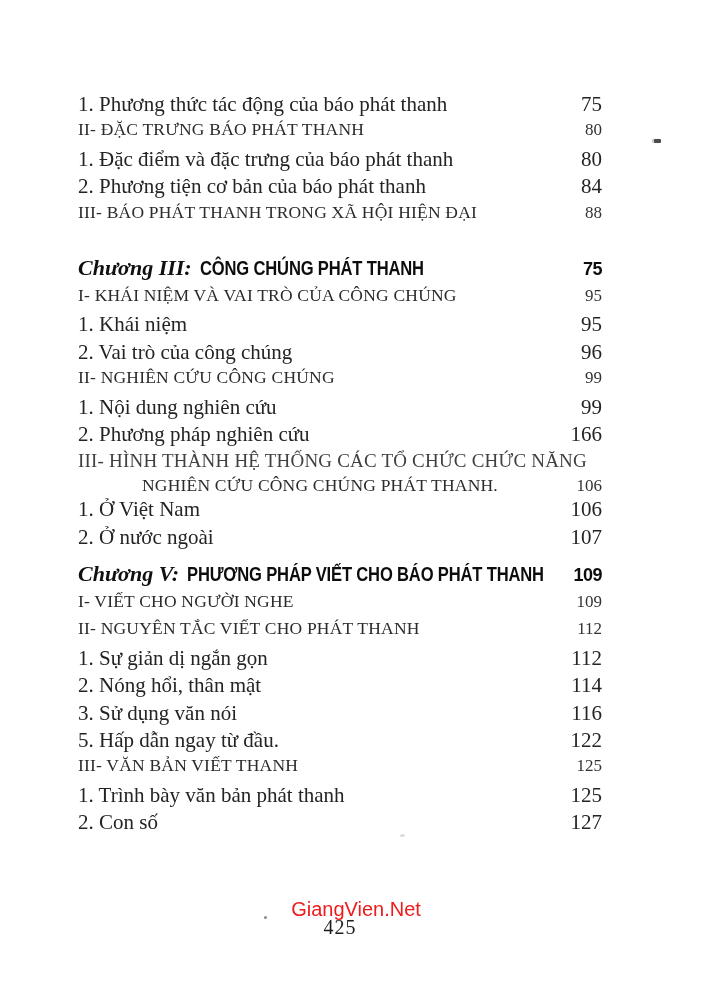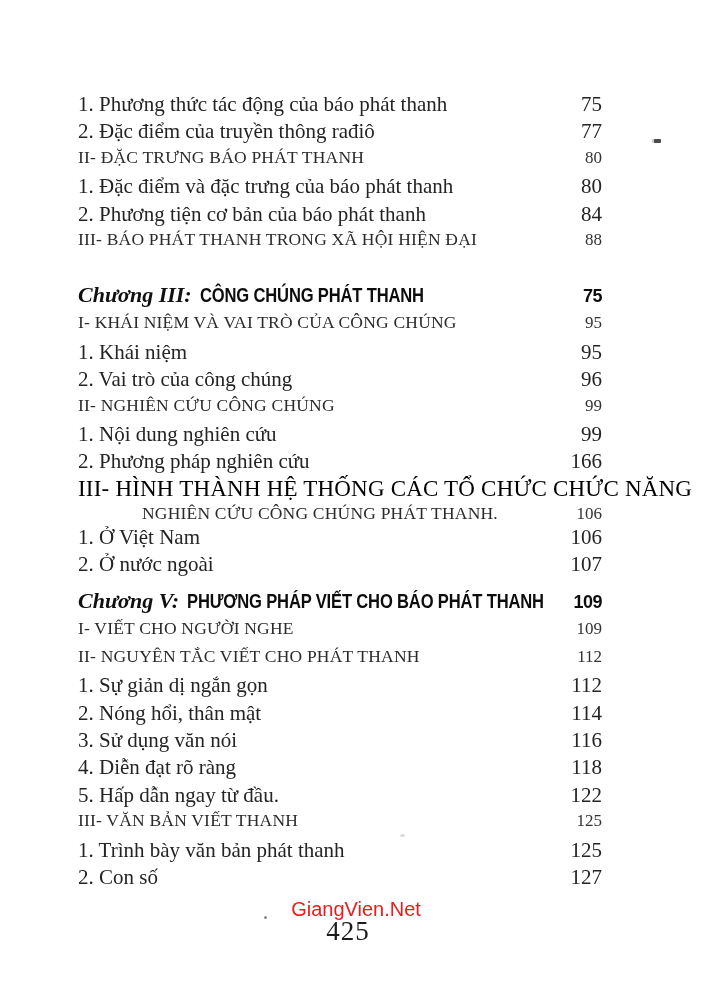--- a/index.html
+++ b/index.html
@@ -60,42 +60,42 @@
   }
   .row .lbl { flex: 1; min-width: 0; }
   .row .pg { text-align: right; min-width: 46px; flex-shrink: 0; }
   .row.item { font-size: 21px; color: #242424; }
   .row.item .pg { font-size: 21px; color: #242424; }
   .row.roman { font-size: 17.5px; color: #2b2b2b; letter-spacing: 0.2px; }
   .row.roman .pg { font-size: 17px; color: #333333; letter-spacing: 0; }
 
   .row2 { display: block; height: 48px; }
   .row2 .r2line1 {
-    font-size: 23px; color: #000000; letter-spacing: 0.2px;
+    font-size: 19px; color: #404040; letter-spacing: 0.2px;
     line-height: 24px; height: 24px; white-space: nowrap;
   }
   .row2 .r2line2 {
     display: flex; align-items: baseline;
     height: 24px; line-height: 24px; white-space: nowrap;
   }
   .row2 .r2line2 .lbl {
     flex: 1; min-width: 0;
     padding-left: 64px;
     font-size: 17.5px; color: #2b2b2b; letter-spacing: 0.2px;
   }
   .row2 .r2line2 .pg {
     text-align: right; min-width: 46px; flex-shrink: 0;
     font-size: 17px; color: #333333;
   }
 
   .folio {
     position: absolute;
-    left: 298px; top: 916px; width: 100px;
+    left: 290px; top: 916px; width: 100px;
     text-align: center;
-    font-size: 27px; color: #1c1c1c;
+    font-size: 20px; color: #1c1c1c;
     letter-spacing: 1px;
   }
   .watermark {
     position: absolute;
     left: 286px; top: 898px; width: 140px;
     text-align: center;
     font-family: "Liberation Sans", sans-serif;
     font-size: 20px;
   }
   .speck-dash {
@@ -118,24 +118,20 @@
 </head>
 <body>
 
 <div class="sheet" style="background: rgb(255, 255, 255);">
   <main class="toc">
       <section class="toc-section sec-1">
         <div class="row item">
           <span class="lbl">1. Phương thức tác động của báo phát thanh</span>
           <span class="pg">75</span>
         </div>
-        <div class="row item">
-          <span class="lbl">2. Đặc điểm của truyền thông rađiô</span>
-          <span class="pg">77</span>
-        </div>
         <div class="row roman">
           <span class="lbl">II- ĐẶC TRƯNG BÁO PHÁT THANH</span>
           <span class="pg">80</span>
         </div>
         <div class="row item">
           <span class="lbl">1. Đặc điểm và đặc trưng của báo phát thanh</span>
           <span class="pg">80</span>
         </div>
         <div class="row item">
           <span class="lbl">2. Phương tiện cơ bản của báo phát thanh</span>
@@ -210,24 +206,20 @@
         </div>
         <div class="row item">
           <span class="lbl">2. Nóng hổi, thân mật</span>
           <span class="pg">114</span>
         </div>
         <div class="row item">
           <span class="lbl">3. Sử dụng văn nói</span>
           <span class="pg">116</span>
         </div>
         <div class="row item">
-          <span class="lbl">4. Diễn đạt rõ ràng</span>
-          <span class="pg">118</span>
-        </div>
-        <div class="row item">
           <span class="lbl">5. Hấp dẫn ngay từ đầu.</span>
           <span class="pg">122</span>
         </div>
         <div class="row roman">
           <span class="lbl">III- VĂN BẢN VIẾT THANH</span>
           <span class="pg">125</span>
         </div>
         <div class="row item">
           <span class="lbl">1. Trình bày văn bản phát thanh</span>
           <span class="pg">125</span>

